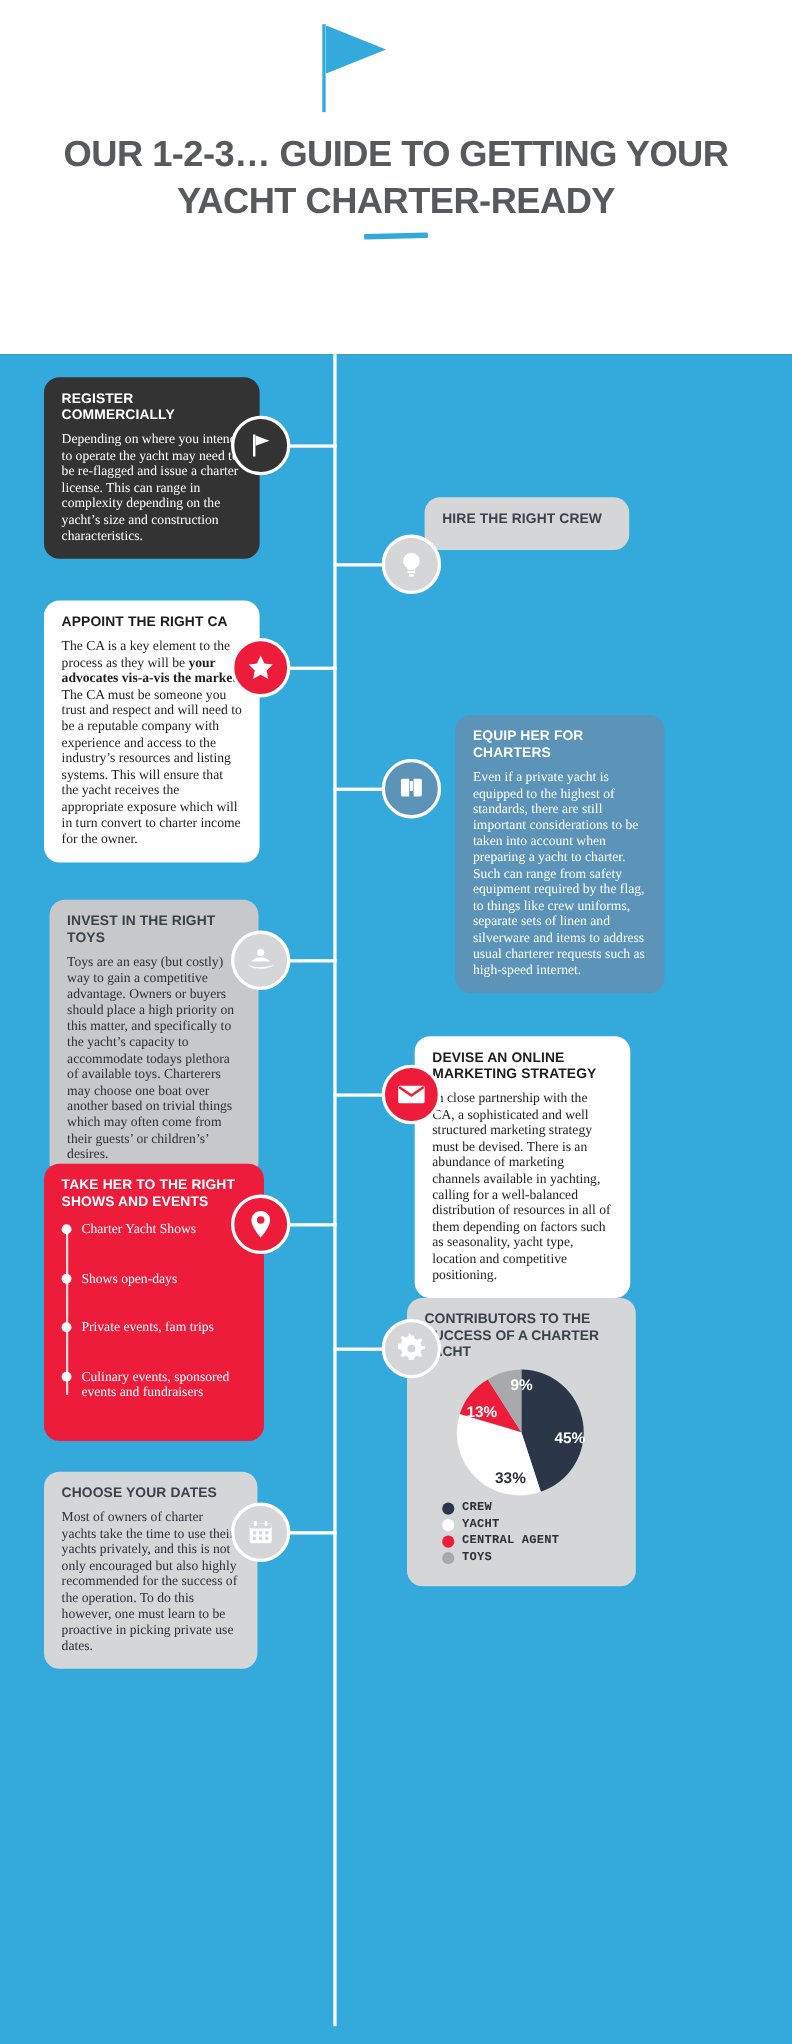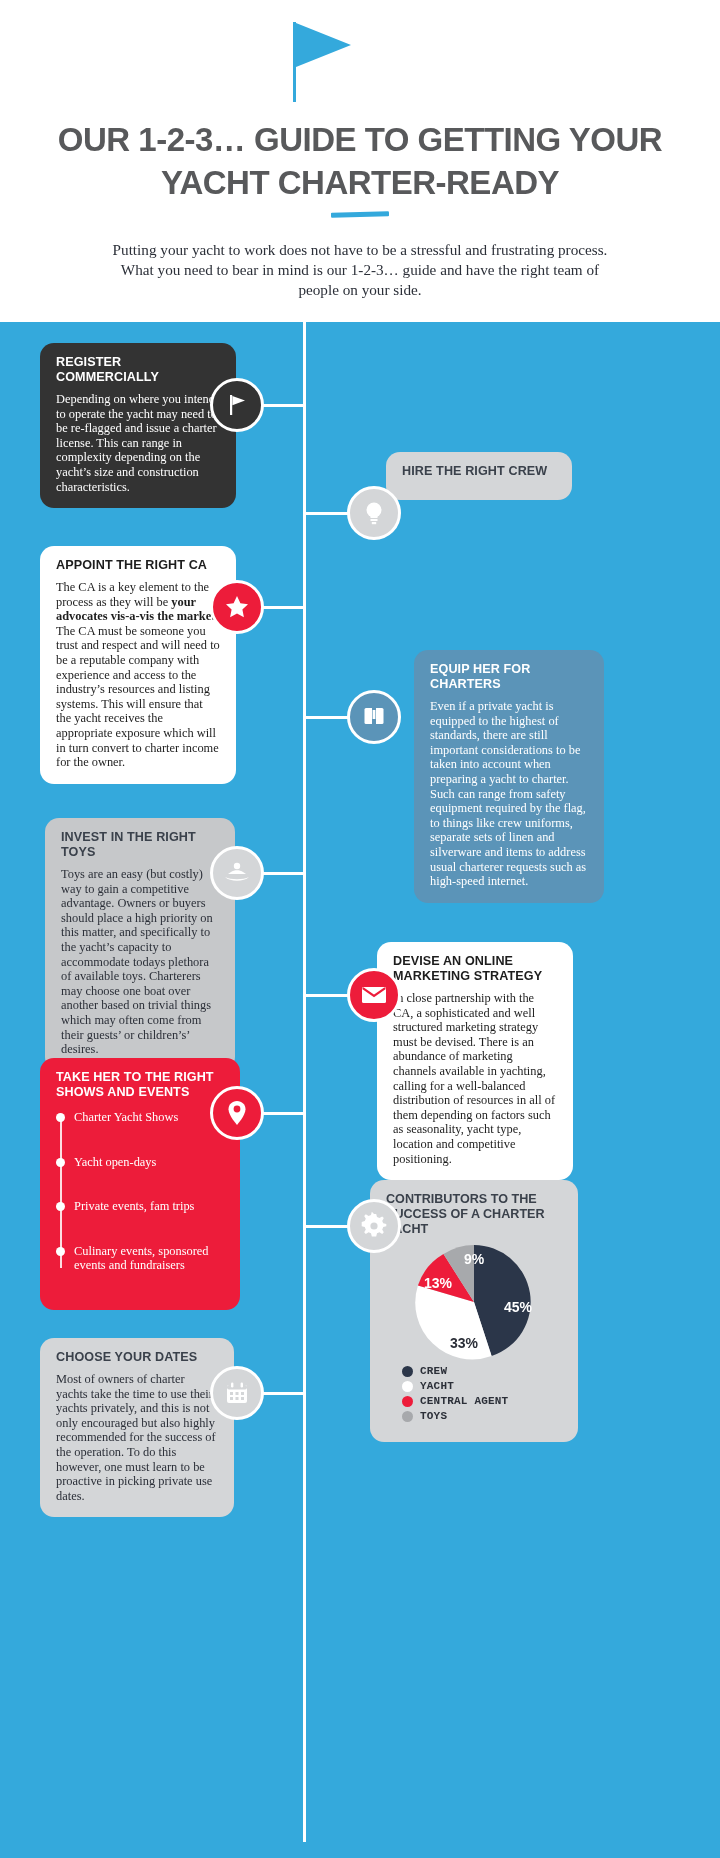--- a/index.html
+++ b/index.html
@@ -250,21 +250,20 @@
 
 <div id="page">
 
   <div class="header">
     <div class="flag-wrap">
       <div class="flag-pole"></div>
       <div class="flag-tri"></div>
     </div>
     <div class="title">OUR 1-2-3… GUIDE TO GETTING YOUR YACHT CHARTER-READY</div>
     <div class="divider"></div>
-    <div class="intro">Putting your yacht to work does not have to be a stressful and frustrating process. What you need to bear in mind is our 1-2-3… guide and have the right team of people on your side.</div>
   </div>
 
   <div class="body-blue"></div>
   <div class="spine"></div>
 
   <div class="connector" id="cn-register"></div>
   <div class="connector" id="cn-crew"></div>
   <div class="connector" id="cn-ca"></div>
   <div class="connector" id="cn-equip"></div>
   <div class="connector" id="cn-toys"></div>
@@ -344,21 +343,21 @@
   <div class="card card-red" id="card-shows">
     <h3>TAKE HER TO THE RIGHT SHOWS AND EVENTS</h3>
     <div class="shows-list">
       <div class="shows-line"></div>
       <div class="show-item">
         <span class="show-dot"></span>
         <span>Charter Yacht Shows</span>
       </div>
       <div class="show-item">
         <span class="show-dot"></span>
-        <span>Yacht open-days</span>
+        <span>Shows open-days</span>
       </div>
       <div class="show-item">
         <span class="show-dot"></span>
         <span>Private events, fam trips</span>
       </div>
       <div class="show-item">
         <span class="show-dot"></span>
         <span>Culinary events, sponsored events and fundraisers</span>
       </div>
     </div>

